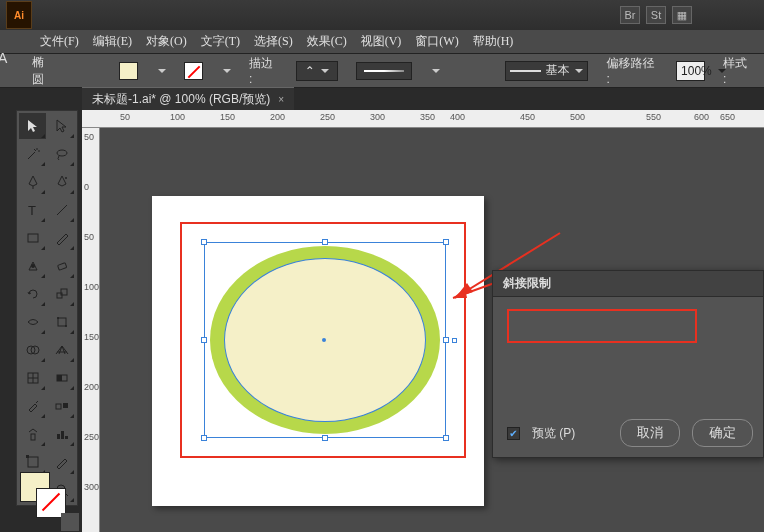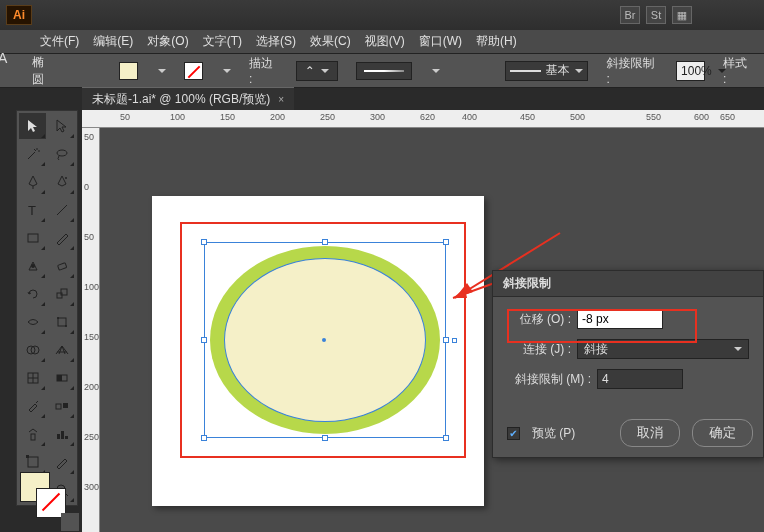--- a/index.html
+++ b/index.html
@@ -1,22 +1,22 @@
 <!DOCTYPE html>
 <html><head>
 <meta charset="utf-8">
 <style>
   * { margin: 0; padding: 0; box-sizing: border-box; }
   body { font-family: "Microsoft YaHei", sans-serif; font-size: 12px; background: #2a2a2a; width: 764px; height: 532px; overflow: hidden; position: relative; }
   .titlebar { height: 30px; background: linear-gradient(#3a3a3a,#2e2e2e); display: flex; align-items: center; padding: 0 6px; gap: 6px; color: #ccc; }
-  .ai-logo { width: 26px; height: 20px; background: #261300; color: #ff8b2b; font-weight: bold; font-size: 12px; display: flex; align-items: center; justify-content: center; border: 1px solid #5a3d1a; }
+  .ai-logo { width: 26px; height: 28px; background: #261300; color: #ff8b2b; font-weight: bold; font-size: 10px; display: flex; align-items: center; justify-content: center; border: 1px solid #5a3d1a; }
   .titlebar-spacer { flex: 1; }
   .title-pillbox { width: 20px; height: 18px; background: #444; border: 1px solid #666; display: flex; align-items: center; justify-content: center; color: #bbb; font-size: 11px; }
   .menubar { height: 24px; background: #4a4a4a; display: flex; align-items: center; padding: 0 40px 0 40px; gap: 14px; color: #e0e0e0; font-size: 12px; border-bottom: 1px solid #222; }
-  .menu-item { cursor: default; }
+  .menu-item { cursor: default; font-family: Liberation Serif, serif; }
   .optionbar { height: 34px; background: #535353; display: flex; align-items: center; padding: 0 12px; gap: 18px; color: #ddd; border-bottom: 1px solid #222; font-size: 12px; }
   .shape-label { margin-left: 20px; }
   .swatch { width: 20px; height: 18px; border: 1px solid #222; display: inline-block; }
   .swatch.fill { background: #f5f0c8; }
   .swatch.stroke { background: #fff; position: relative; }
   .swatch.stroke::after { content:""; position:absolute; left:1px; top:8px; width:16px; height:2px; background:red; transform:rotate(-45deg); }
   .dropdown-arrow { display:inline-block; width:0; height:0; border-left:4px solid transparent; border-right:4px solid transparent; border-top:4px solid #ccc; margin-left:2px;}
   .stroke-weight { width: 44px; height: 20px; background: #3a3a3a; border:1px solid #222; display:flex; align-items:center; justify-content:center; gap:4px;}
   .stroke-profile { width:60px; height:18px; background:#3a3a3a; border:1px solid #222; display:flex; align-items:center; justify-content:center; }
   .stroke-profile::before { content:""; width:40px; height:2px; background: linear-gradient(to right, #fff 0, #fff 50%, #888 100%); }
@@ -105,21 +105,21 @@
       <span class="dropdown-arrow"></span>
     </span>
   <span class="stroke-profile"></span>
     <span class="dropdown-arrow"></span>
   <span style="width:30px"></span>
   <span class="opt-field" style="width:88px">
     <span style="flex:1; height:2px; background:#ddd;"></span>
     <span>基本</span>
     <span class="dropdown-arrow"></span>
   </span>
-  <span>斜接限制 :</span>
+  <span>偏移路径 :</span>
   <span class="opt-field" style="background:#eee; color:#222; width:29px">
     <span>100%</span>
       <span class="dropdown-arrow" style="border-top-color:#222"></span>
   </span>
   <span>样式 :</span>
 </div>
 
 <span class="A-label">A</span>
 
 <div class="tabbar">
@@ -296,22 +296,22 @@
     </div>
 </div>
 
 <div class="ruler-h">
   <span style="left:38px">50</span>
   <span style="left:88px">100</span>
   <span style="left:138px">150</span>
   <span style="left:188px">200</span>
   <span style="left:238px">250</span>
   <span style="left:288px">300</span>
-  <span style="left:338px">620</span>
-  <span style="left:380px">400</span>
+  <span style="left:338px">350</span>
+  <span style="left:368px">400</span>
   <span style="left:438px">450</span>
   <span style="left:488px">500</span>
   <span style="left:564px">550</span>
   <span style="left:612px">600</span>
   <span style="left:638px">650</span>
 </div>
 <div class="ruler-v">
   <span style="top:4px">50</span>
   <span style="top:54px">0</span>
   <span style="top:104px">50</span>
@@ -345,39 +345,20 @@
   </svg>
   <svg class="arrow" style="left:345px; top:148px;" width="60" height="30">
     <line x1="55" y1="5" x2="8" y2="22" stroke="#e83020" stroke-width="2"></line>
     <polygon points="8,22 20,12 22,22" fill="#e83020"></polygon>
   </svg>
 </div>
 
 <div class="dialog">
   <div class="dialog-title">斜接限制</div>
   <div class="red-field"></div>
-  <div class="dialog-body">
-    <div class="row">
-      <label>位移 (O) :</label>
-      <input class="txt-input" value="-8 px" style="">
-    </div>
-    <div class="row">
-      <label>连接 (J) :</label>
-      <div class="select">
-        <span>斜接</span>
-        <span class="dropdown-arrow"></span>
-      </div>
-    </div>
-    <div class="row">
-      <label style="min-width:84px">斜接限制 (M) :</label>
-      <div class="num-input">
-          <span>4</span>
-        </div>
-    </div>
-  </div>
   <div class="dialog-footer">
     <span class="checkbox">✔</span>
     <span>预览 (P)</span>
     <span style="flex:1"></span>
     <button class="btn">取消</button>
     <button class="btn">确定</button>
   </div>
 </div>
 
 </body></html>

